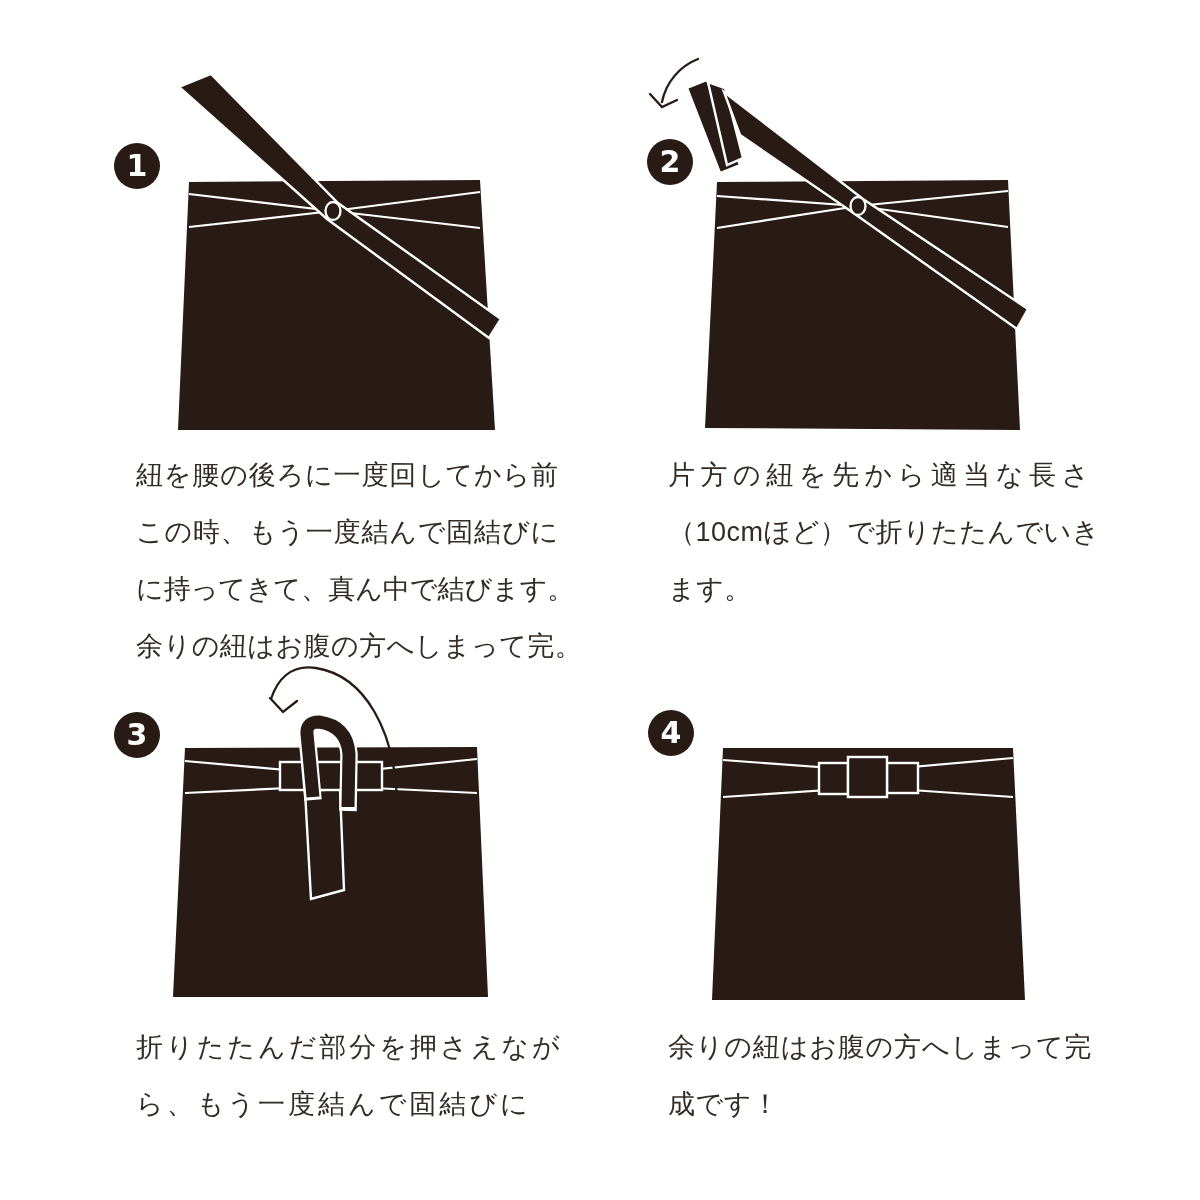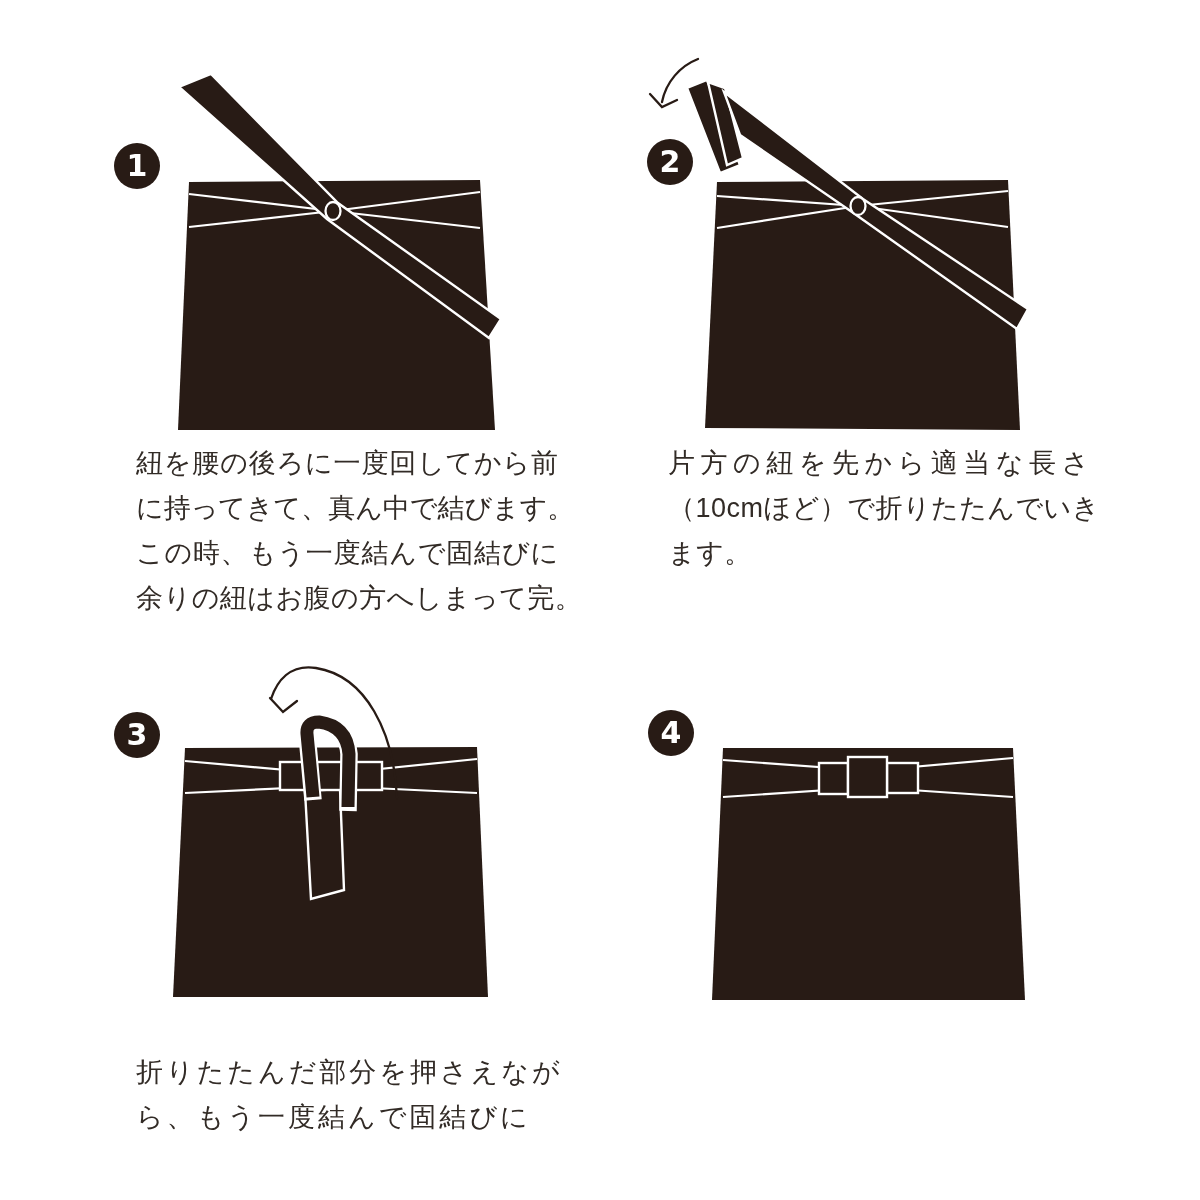--- a/index.html
+++ b/index.html
@@ -15,21 +15,21 @@
     background:var(--ink); color:#fff;
     display:flex; align-items:center; justify-content:center;
     font-size:30px; font-weight:bold; line-height:1;
     font-family:"DejaVu Sans","Liberation Sans",sans-serif;
   }
   .caption {
     position:absolute; width:452px; color:var(--text);
     font-size:27px; line-height:45px; letter-spacing:0.5px;
     font-family:"Liberation Sans","DejaVu Sans",sans-serif;
   }
-  .tline { white-space:nowrap; }
+  .tline { white-space:nowrap;margin-top:12px; }
   svg .fillink { fill:var(--ink); }
   svg .wline  { stroke:#fff; stroke-width:2.2; fill:none; }
   svg .band   { fill:var(--ink); stroke:#fff; stroke-width:2.4; stroke-linejoin:miter; }
   svg .knot   { fill:var(--ink); stroke:#fff; stroke-width:2.3; }
   svg .arrow  { stroke:var(--ink); stroke-width:2.3; fill:none; stroke-linecap:round; }
   svg .hookw  { stroke:#fff; stroke-width:17.5; fill:none; stroke-linecap:butt; stroke-linejoin:round; }
   svg .hooki  { stroke:var(--ink); stroke-width:13; fill:none; stroke-linecap:butt; stroke-linejoin:round; }
 </style>
 </head>
 <body>
@@ -41,22 +41,22 @@
     <polygon class="fillink" points="89,122 380,120 395,370 78,370"></polygon>
     <line class="wline" x1="89" y1="134" x2="233" y2="151"></line>
     <line class="wline" x1="89" y1="167" x2="233" y2="151"></line>
     <line class="wline" x1="233" y1="151" x2="380" y2="132"></line>
     <line class="wline" x1="233" y1="151" x2="380" y2="168"></line>
     <polygon class="band" points="79,27 111,14 238,143 401,259 389,278 227,159"></polygon>
     <ellipse class="knot" cx="233" cy="151" rx="7.5" ry="9"></ellipse>
   </svg>
   <div class="caption" style="left:136px; top:441px;">
       <div class="tline" style="letter-spacing: 0.86px;">紐を腰の後ろに一度回してから前</div>
+      <div class="tline" style="letter-spacing: 0.86px;">この時、もう一度結んで固結びに</div>
       <div class="tline" style="letter-spacing: 0px;">に持ってきて、真ん中で結びます。</div>
-      <div class="tline" style="letter-spacing: 0.86px;">この時、もう一度結んで固結びに</div>
       <div class="tline">余りの紐はお腹の方へしまって完。</div>
     </div>
 
   <div class="badge" style="left:647px; top:139px;">2</div>
   <svg class="illu" style="left:640px; top:50px;" width="480" height="395" viewBox="0 0 480 395">
     <polygon class="fillink" points="77,132 368,130 380,380 65,378"></polygon>
     <line class="wline" x1="77" y1="146" x2="218" y2="156"></line>
     <line class="wline" x1="77" y1="178" x2="218" y2="156"></line>
     <line class="wline" x1="218" y1="156" x2="368" y2="141"></line>
     <line class="wline" x1="218" y1="156" x2="368" y2="177"></line>
@@ -80,30 +80,34 @@
     <line class="wline" x1="85" y1="143" x2="231" y2="136"></line>
     <line class="wline" x1="231" y1="124" x2="377" y2="109"></line>
     <line class="wline" x1="231" y1="136" x2="377" y2="143"></line>
     <polygon class="band" points="205,141 240,139 244,240 211,249"></polygon>
     <rect class="band" x="180" y="112" width="102" height="28"></rect>
     <path class="hookw" d="M213,150 L207,84 Q206,72 219,72 Q247,76 249,104 L248,161"></path>
     <path class="hooki" d="M213,147 L207,84 Q206,72 219,72 Q247,76 249,104 L248,157"></path>
     <path class="arrow" d="M297,148 C294,82 266,26 216,18 C190,14 177,31 171,49"></path>
     <polyline class="arrow" points="170,48 183,62 197,51"></polyline>
   </svg>
-  <div class="caption" style="left:136px; top:1050px;">
+  <div class="caption" style="left:136px; top:1013px;">
       <div class="tline" style="letter-spacing: 3.02px;">折りたたんだ部分を押さえなが</div>
       <div class="tline" style="letter-spacing: 3.02px;">ら、もう一度結んで固結びに</div>
     </div>
 
   <div class="badge" style="left:648px; top:710px;">4</div>
   <svg class="illu" style="left:640px; top:650px;" width="480" height="365" viewBox="0 0 480 365">
     <polygon class="fillink" points="83,98 373,98 385,350 72,350"></polygon>
     <line class="wline" x1="83" y1="110" x2="233" y2="121"></line>
     <line class="wline" x1="83" y1="147" x2="233" y2="137"></line>
     <line class="wline" x1="227" y1="121" x2="373" y2="108"></line>
     <line class="wline" x1="227" y1="137" x2="373" y2="147"></line>
     <rect class="band" x="179" y="113" width="29" height="31"></rect>
     <rect class="band" x="247" y="113" width="31" height="30"></rect>
     <rect class="band" x="208" y="107" width="39" height="40"></rect>
   </svg>
+  <div class="caption" style="left:668px; top:1013px;">
+      <div class="tline" style="letter-spacing: 0.86px;">余りの紐はお腹の方へしまって完</div>
+      <div class="tline">成です！</div>
+    </div>
 
 </div>
 
 </body></html>

